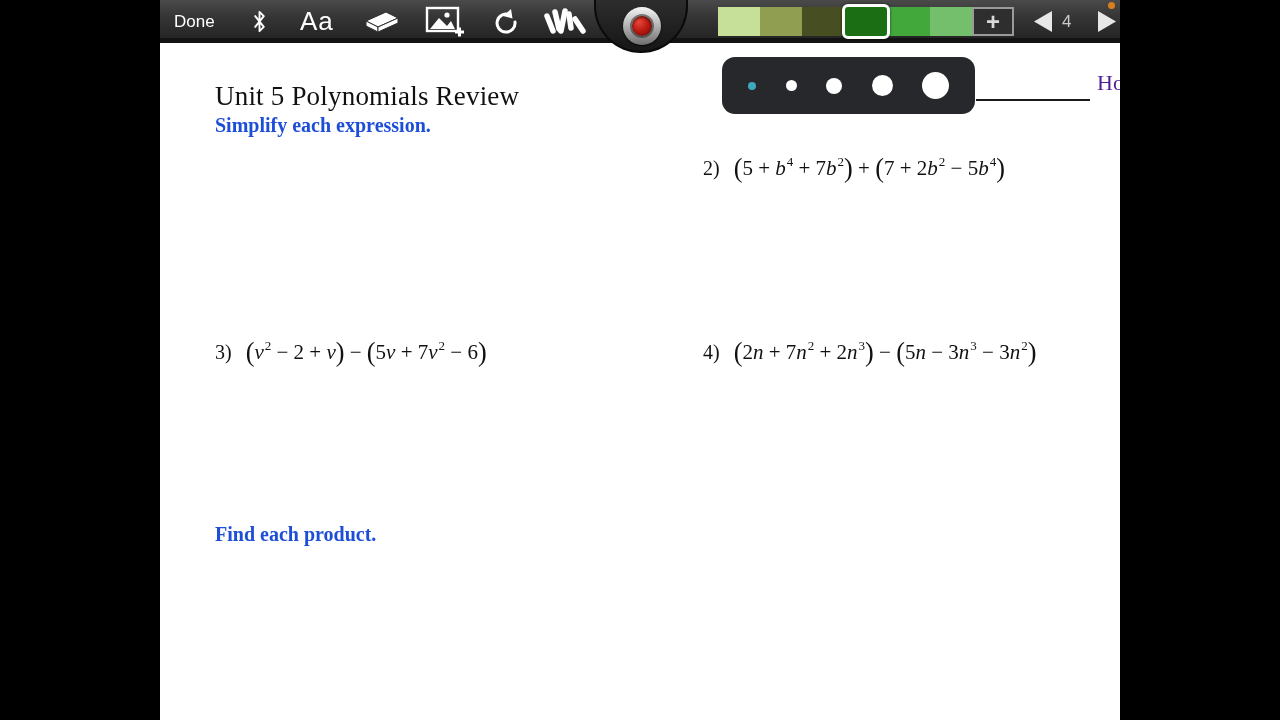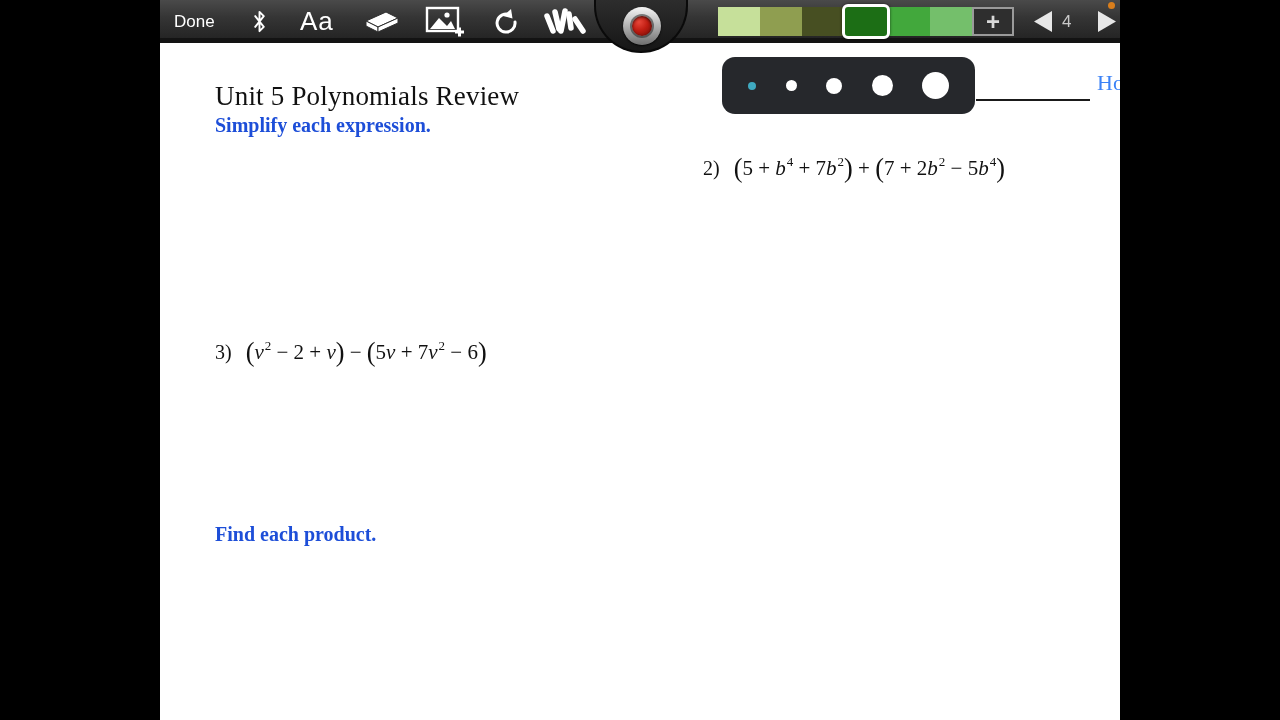--- a/index.html
+++ b/index.html
@@ -18,21 +18,21 @@
   .prob { position: absolute; font-family: "Liberation Serif", serif; font-size: 20px; color: #111;
           white-space: nowrap; }
   .prob .pnum { display: inline-block; margin-right: 14px; font-style: normal; }
   .prob .expr { font-size: 21px; }
   .prob .expr i { font-family: "Liberation Serif", serif; }
   .prob .expr sup { font-size: 13px; position: relative; top: -1px; margin-left: 1px; }
   .prob .expr .paren { font-size: 125%; font-weight: 300; vertical-align: -5%; }
 
   .name-line { position: absolute; left: 816px; top: 99px; width: 114px; height: 2px; background: #1a1a1a; }
   .header-partial { position: absolute; left: 937px; top: 70px; font-family: "Liberation Serif", serif;
-                    font-size: 22px; color: #3b82f6; }
+                    font-size: 22px; color: #4c1d95; }
 
   
   #toolbar { position: absolute; left: 160px; top: 0; width: 960px; height: 43px;
              background: linear-gradient(#4a4a4a 0%, #353535 45%, #252525 100%);
              border-bottom: 5px solid #131313; }
   .tb-item { position: absolute; top: 0; height: 43px; display: flex; align-items: center; }
   .done-btn { left: 14px; color: #fff; font-size: 17px; cursor: default; }
   .bt-icon { left: 92px; }
   .text-tool { left: 140px; color: #fff; font-size: 26px; font-weight: 500; letter-spacing: 1px; }
   .eraser-tool { left: 203px; }
@@ -89,20 +89,23 @@
     <div class="name-line"></div>
     <div class="header-partial">Ho</div>
 
     <div class="ws-section" style="top:114px">Simplify each expression.</div>
 
     <div class="prob" style="left:543px; top:153px">
       <span class="pnum">2)</span><span class="expr"><span class="paren">(</span>5 + <i>b</i><sup>4</sup> + 7<i>b</i><sup>2</sup><span class="paren">)</span> + <span class="paren">(</span>7 + 2<i>b</i><sup>2</sup> − 5<i>b</i><sup>4</sup><span class="paren">)</span></span>
     </div>
     <div class="prob" style="left:55px;  top:337px">
       <span class="pnum">3)</span><span class="expr"><span class="paren">(</span><i>v</i><sup>2</sup> − 2 + <i>v</i><span class="paren">)</span> − <span class="paren">(</span>5<i>v</i> + 7<i>v</i><sup>2</sup> − 6<span class="paren">)</span></span>
+    </div>
+    <div class="prob" style="left:543px; top:337px">
+      <span class="pnum">4)</span><span class="expr"><span class="paren">(</span>2<i>n</i> + 7<i>n</i><sup>2</sup> + 2<i>n</i><sup>3</sup><span class="paren">)</span> − <span class="paren">(</span>5<i>n</i> − 3<i>n</i><sup>3</sup> − 3<i>n</i><sup>2</sup><span class="paren">)</span></span>
     </div>
 
     <div class="ws-section" style="top:523px">Find each product.</div>
 
   </div>
 
   <div id="toolbar">
     <div class="tb-item done-btn">Done</div>
 
     <div class="tb-item bt-icon">

